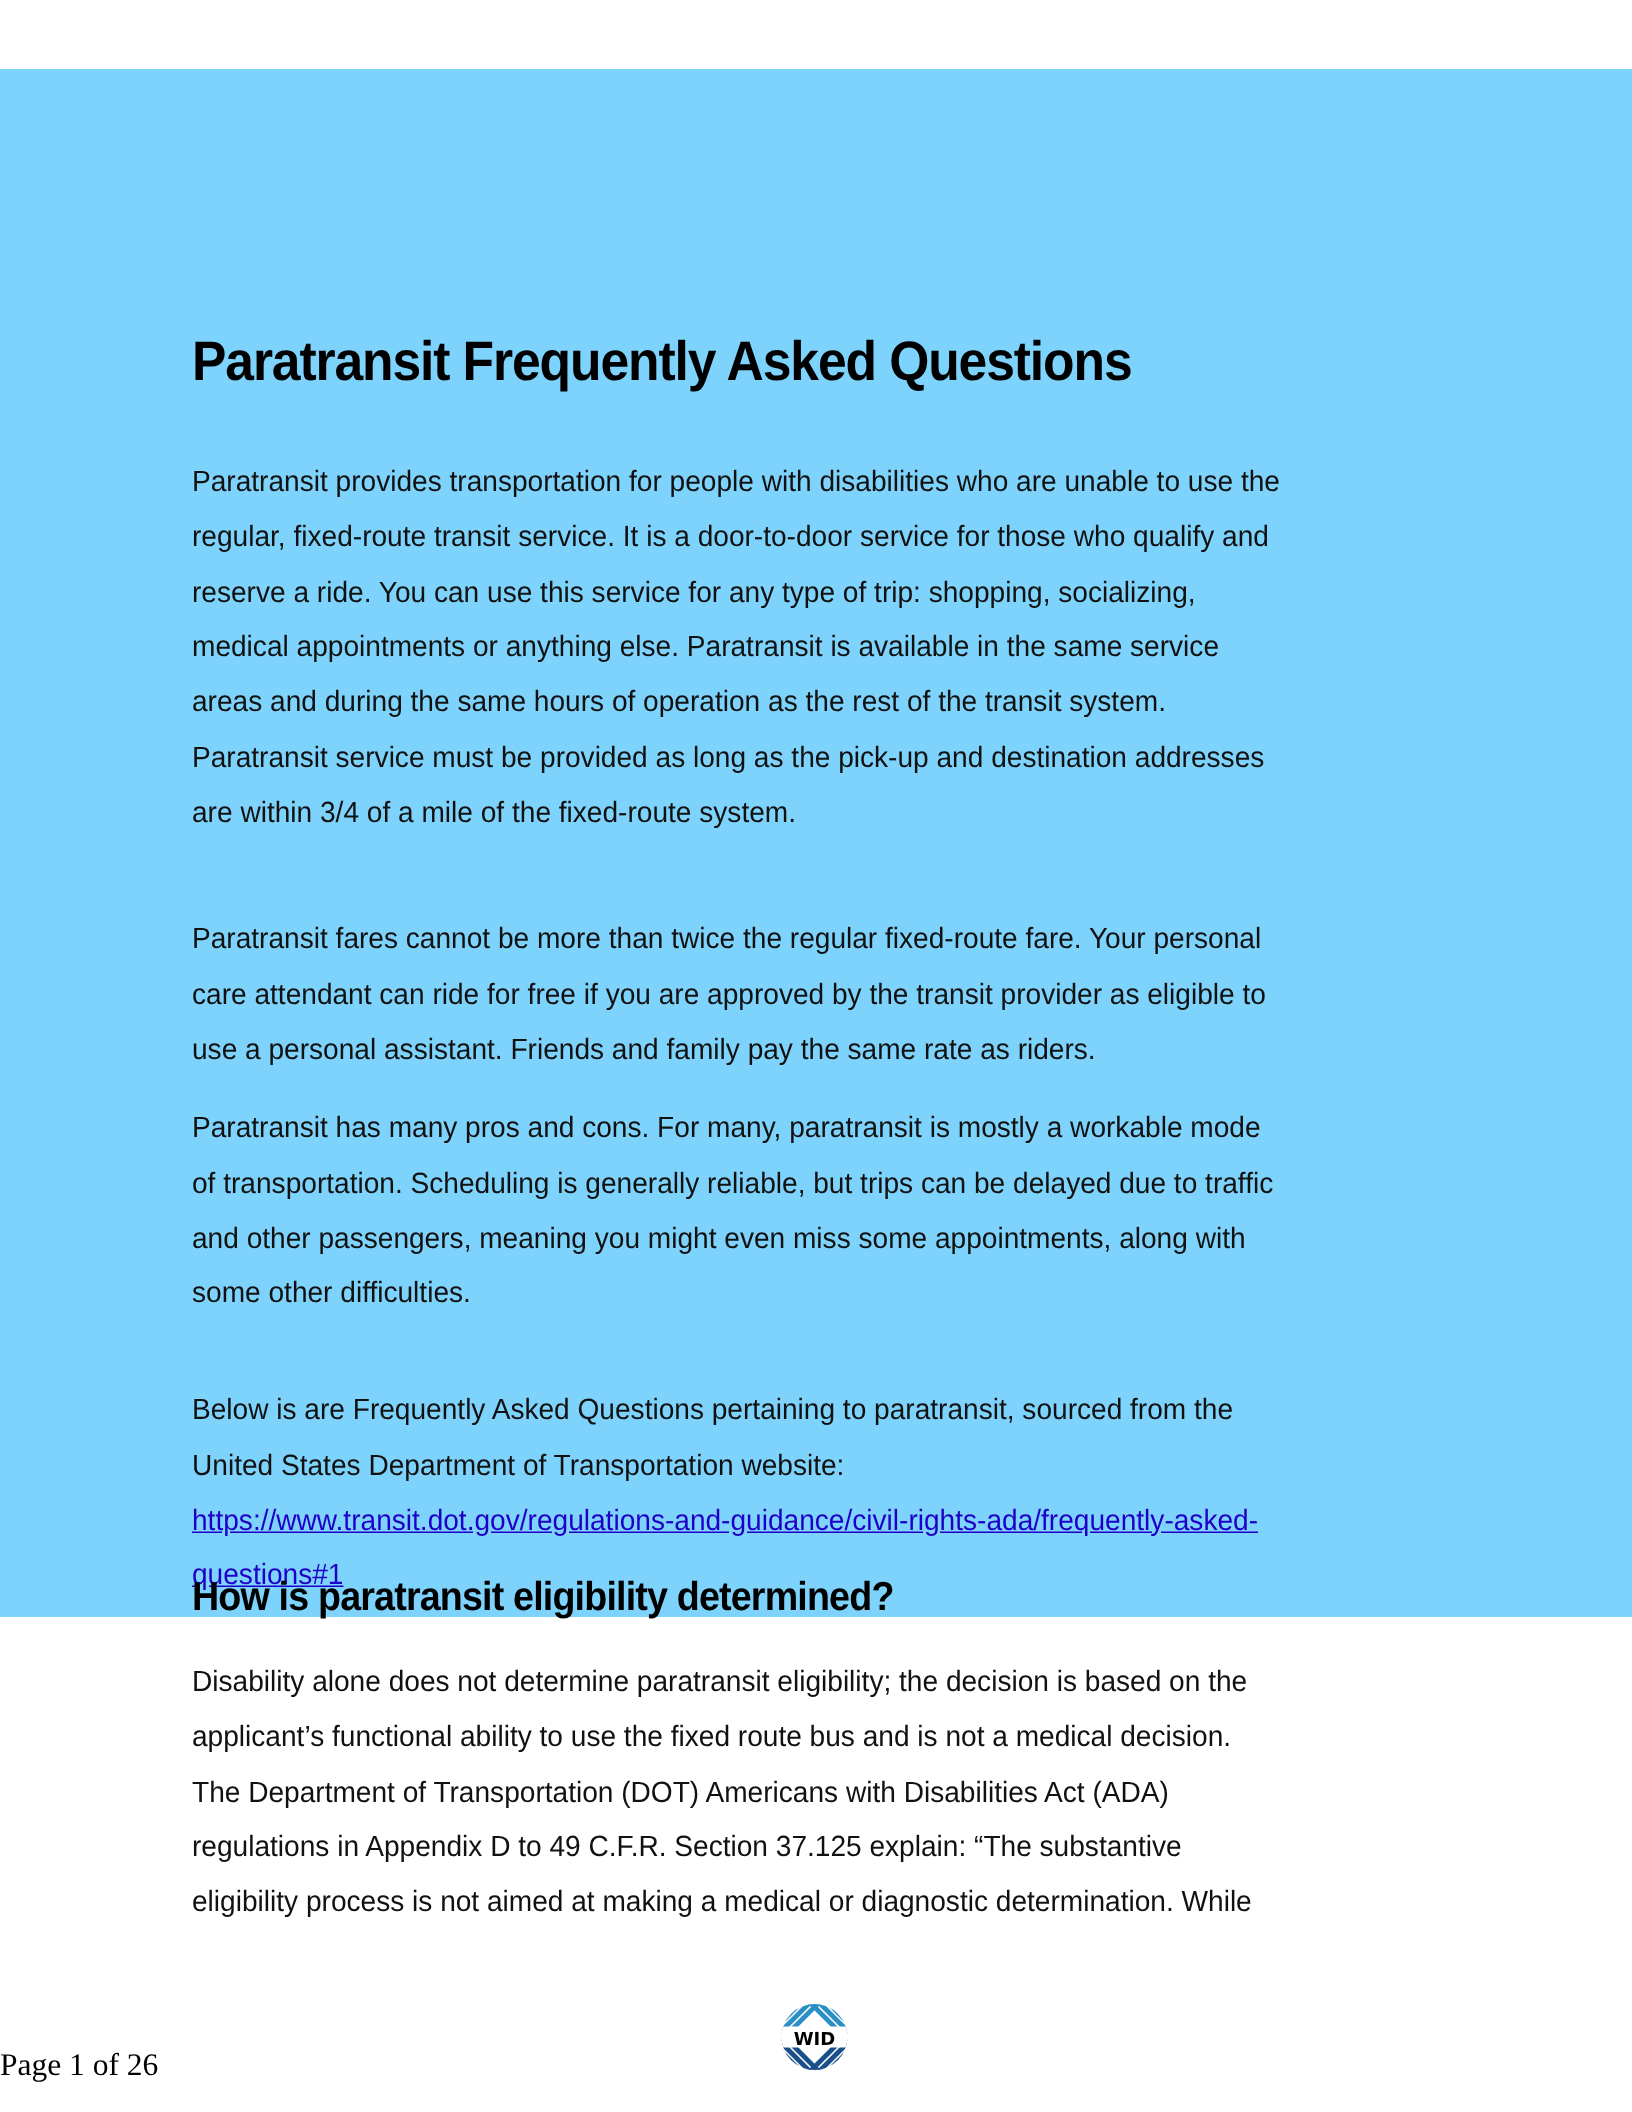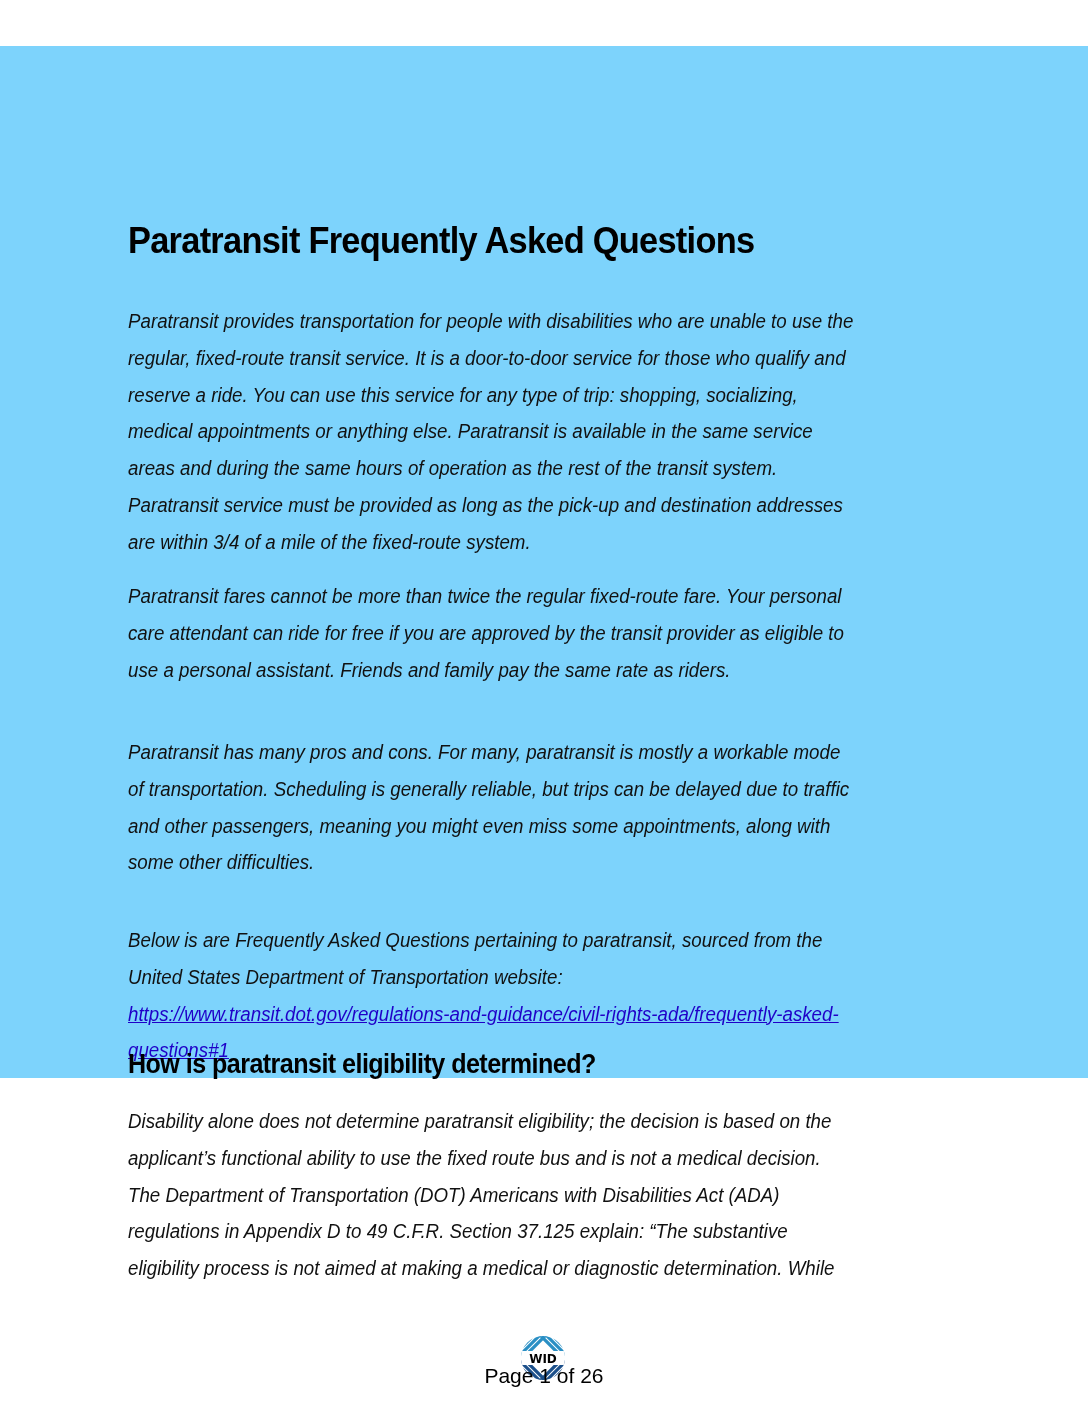--- a/index.html
+++ b/index.html
@@ -7,54 +7,54 @@
   .page { position: absolute; left: 0; top: 0; width: 1088px; height: 1032px; background: #7dd3fc; margin-top: 46px; }
   .title {
     position: absolute; left: 128px; top: 174px;
     font-family: "Liberation Sans", sans-serif; font-weight: bold;
     font-size: 37px; letter-spacing: -0.8px; color: #000; margin: 0;
     transform: scaleX(0.93); transform-origin: left top; white-space: nowrap;
   }
   .para {
     position: absolute; left: 128px; width: 840px;
     font-family: "Liberation Sans", sans-serif; font-size: 19.5px;
-    line-height: 36.8px; color: #111; margin: 0; font-style: italic;
+    line-height: 36.8px; color: #111; margin: 0;
   }
   .para .line { display: block; white-space: nowrap; transform: scaleX(0.96); transform-origin: left center; }
   .link { color: #1a0dab; color: #1f00c8; text-decoration: underline; cursor: pointer; }
   .h2 {
     position: absolute; left: 128px; top: 1003px;
     font-family: "Liberation Sans", sans-serif; font-weight: bold;
     font-size: 27px; letter-spacing: -0.6px; color: #000; margin: 0;
     transform: scaleX(0.93); transform-origin: left top; white-space: nowrap;
   }
   .footer-logo { position: absolute; left: 519px; top: 1288px; width: 48px; height: 48px; }
   .footer-page {
-    position: absolute; left: 0; width: 1088px; top: 1318px; text-align: center;
-    font-family: Liberation Sans, sans-serif; font-size: 21px; color: #000;
+    position: absolute; left: 0; width: 1088px; top: 1318px; 
+    font-family: Liberation Serif, serif; font-size: 21px; color: #000;
   }
 </style>
 </head>
 <body>
 
 <div class="page">
 
   <h1 class="title">Paratransit Frequently Asked Questions</h1>
 
   <p class="para" style="top:257px">
     <span class="line">Paratransit provides transportation for people with disabilities who are unable to use the</span>
     <span class="line">regular, fixed-route transit service. It is a door-to-door service for those who qualify and</span>
     <span class="line">reserve a ride. You can use this service for any type of trip: shopping, socializing,</span>
     <span class="line">medical appointments or anything else. Paratransit is available in the same service</span>
     <span class="line">areas and during the same hours of operation as the rest of the transit system.</span>
     <span class="line">Paratransit service must be provided as long as the pick-up and destination addresses</span>
     <span class="line">are within 3/4 of a mile of the fixed-route system.</span>
   </p>
 
-  <p class="para" style="top:532px">
+  <p class="para" style="top:562px">
     <span class="line">Paratransit fares cannot be more than twice the regular fixed-route fare. Your personal</span>
     <span class="line">care attendant can ride for free if you are approved by the transit provider as eligible to</span>
     <span class="line">use a personal assistant. Friends and family pay the same rate as riders.</span>
   </p>
 
   <p class="para" style="top:688px">
     <span class="line">Paratransit has many pros and cons. For many, paratransit is mostly a workable mode</span>
     <span class="line">of transportation. Scheduling is generally reliable, but trips can be delayed due to traffic</span>
     <span class="line">and other passengers, meaning you might even miss some appointments, along with</span>
     <span class="line">some other difficulties.</span>

